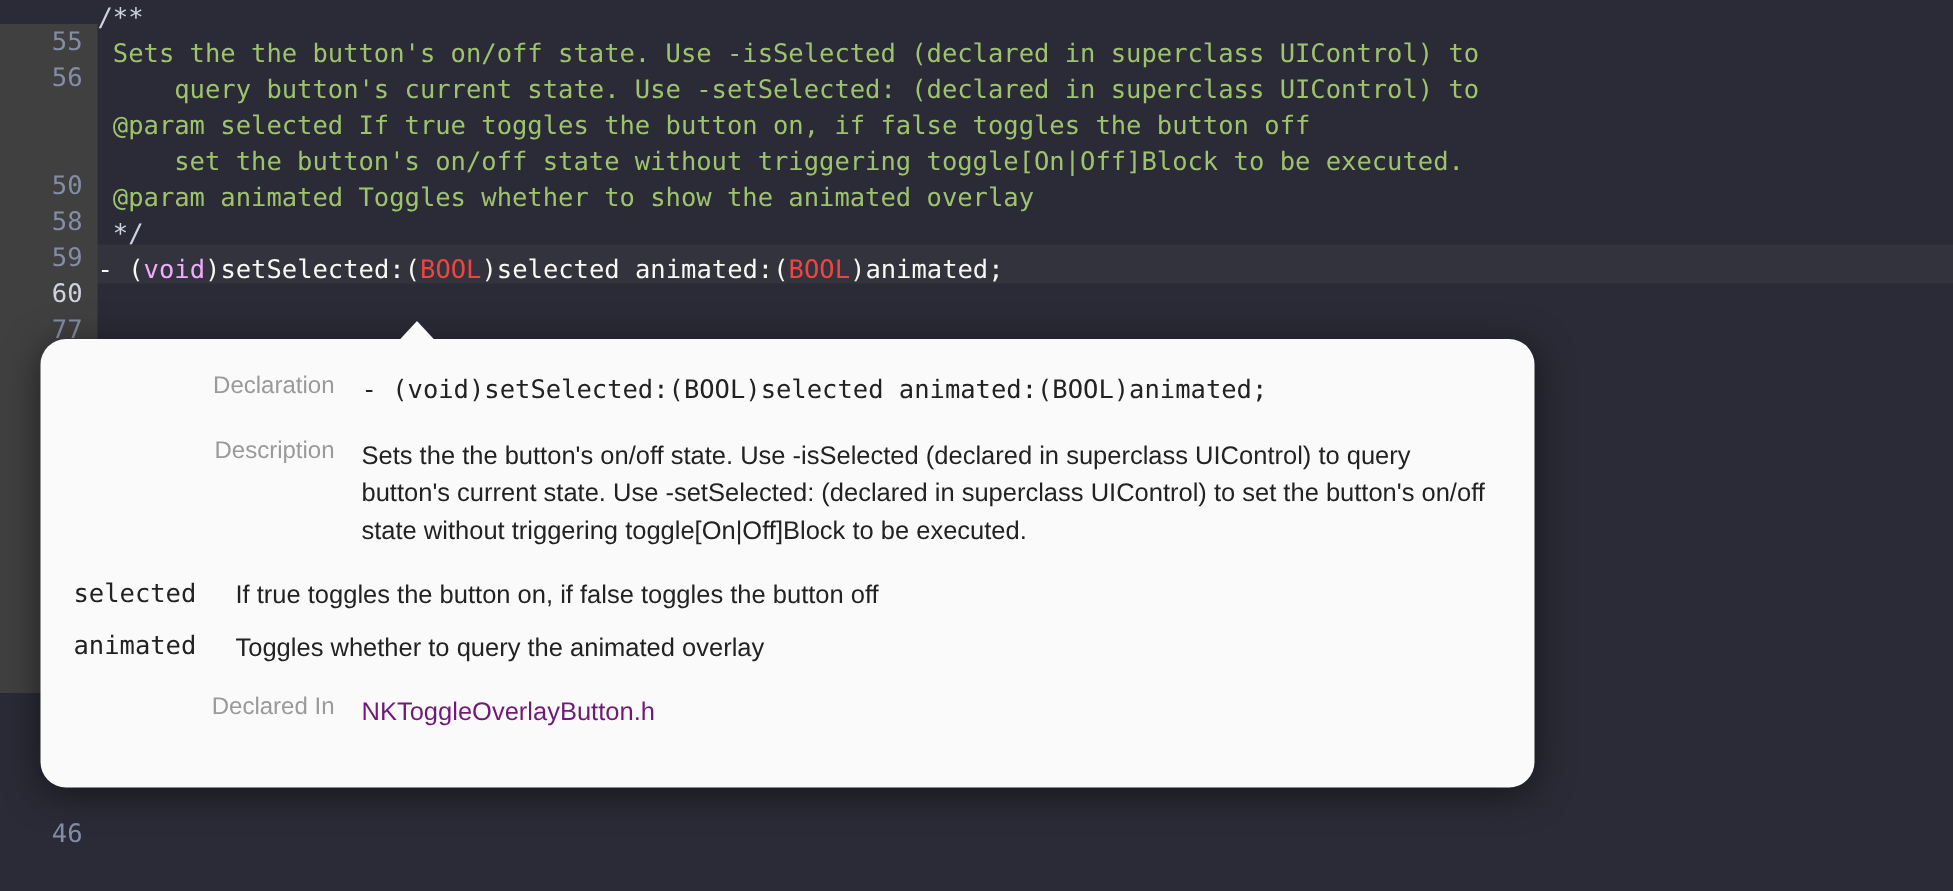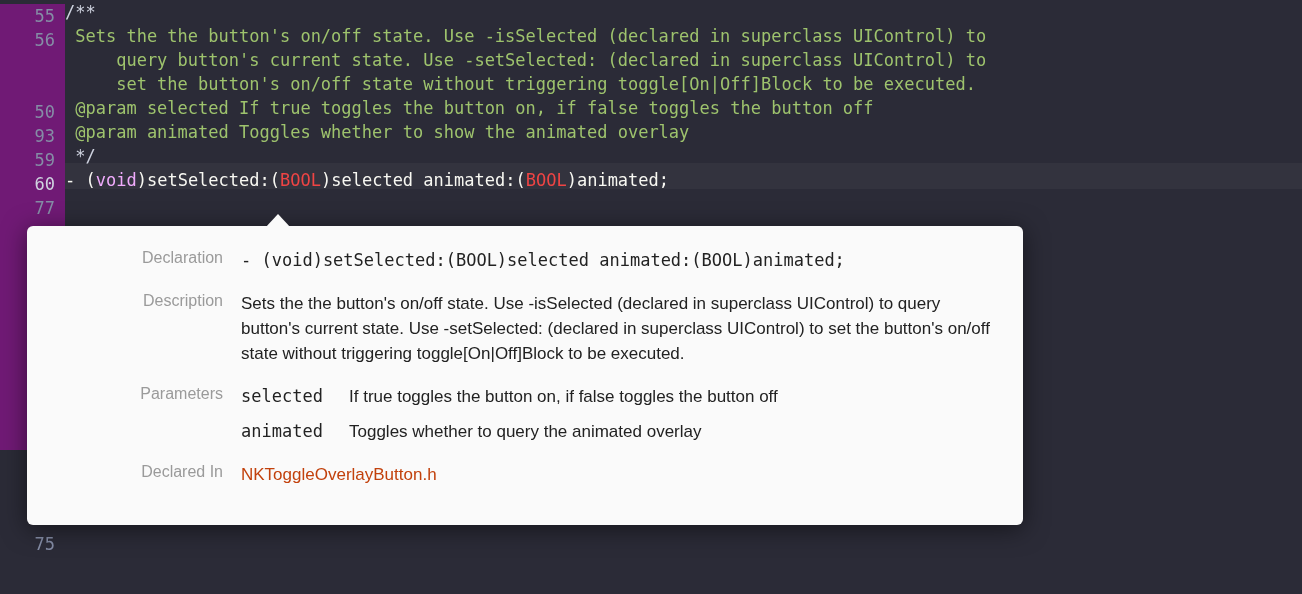--- a/index.html
+++ b/index.html
@@ -1,81 +1,80 @@
 <!DOCTYPE html>
 <html><head>
 <meta charset="utf-8">
 <style>
 html,body{margin:0;padding:0;width:1302px;height:594px;overflow:hidden;background:#2b2b37;font-family:Menlo,Consolas,"DejaVu Sans Mono",monospace}
 .editor{position:relative;width:1302px;height:594px}
-.gutter{position:absolute;left:0;top:4px;width:65px;height:446px;background:#701a75}
+.gutter{position:absolute;left:0;top:16px;width:65px;height:446px;background:#404040}
 .gutter-ln{height:24px;color:#858da6;text-align:right;padding-right:10px;font-size:17px;line-height:24px}
 .gutter-ln.cur{color:#cfd3e0}
 .code{position:absolute;left:65px;top:0;width:1237px}
 .line{height:24px;font-size:17px;line-height:24px;white-space:pre}
 .line .r{color:#cfd3e0}
 .line .g{color:#9ec36d}
 .line .w{color:#f8f8f2}
 .line .p{color:#f0abfc}
 .line .c{color:#ef4444}
 .hl{position:absolute;left:0;top:163px;width:1302px;height:26px;background:rgba(255,255,255,0.04)}
 .caret-tri{position:absolute;left:265px;top:214px;width:0;height:0;border-left:13px solid transparent;border-right:13px solid transparent;border-bottom:14px solid #fafafa;z-index:10}
-.popover{position:absolute;left:27px;top:226px;width:996px;background:#fafafa;border-radius:6px;box-shadow:0 4px 24px rgba(0,0,0,0.5);padding:22px 26px 22px 22px;box-sizing:border-box;font-family:"Helvetica Neue","Lucida Grande",Helvetica,Arial,sans-serif;font-size:17px;color:#222;z-index:9}
+.popover{position:absolute;left:27px;top:226px;width:996px;background:#fafafa;border-radius:17px;box-shadow:0 4px 24px rgba(0,0,0,0.5);padding:22px 26px 22px 22px;box-sizing:border-box;font-family:"Helvetica Neue","Lucida Grande",Helvetica,Arial,sans-serif;font-size:17px;color:#222;z-index:9}
 .prow{display:flex;margin-bottom:18px;align-items:flex-start}
 .prow:last-child{margin-bottom:16px}
 .plbl{flex:0 0 174px;text-align:right;color:#9a9a9a;font-size:16px;padding-right:18px;padding-top:1px}
 .pval{flex:1;line-height:25px}
 .pmono{font-family:Menlo,Consolas,"DejaVu Sans Mono",monospace}
 .pparam{display:flex;margin-bottom:10px}
 .pparam:last-child{margin-bottom:0}
 .ppname{flex:0 0 108px;font-family:Menlo,Consolas,"DejaVu Sans Mono",monospace}
-.link{color:#c2410c}
+.link{color:#701a75}
 </style>
 </head>
 <body>
 
 <div class="editor">
   <div class="hl"></div>
 
   <div class="gutter">
     <div class="gutter-ln">55</div>
     <div class="gutter-ln">56</div>
     <div class="gutter-ln" style="height:48px"></div>
     <div class="gutter-ln">50</div>
-    <div class="gutter-ln">93</div>
+    <div class="gutter-ln">58</div>
     <div class="gutter-ln">59</div>
     <div class="gutter-ln cur">60</div>
     <div class="gutter-ln">77</div>
-    <div class="gutter-ln" style="margin-top:312px">75</div>
+    <div class="gutter-ln" style="margin-top:312px">46</div>
   </div>
 
   <div class="code">
     <div class="line"><span class="r">/**</span></div>
     <div class="line"><span class="g"> Sets the the button's on/off state. Use -isSelected (declared in superclass UIControl) to </span></div>
     <div class="line"><span class="g">     query button's current state. Use -setSelected: (declared in superclass UIControl) to </span></div>
+    <div class="line"><span class="g"> @param selected If true toggles the button on, if false toggles the button off</span></div>
     <div class="line"><span class="g">     set the button's on/off state without triggering toggle[On|Off]Block to be executed.</span></div>
-    <div class="line"><span class="g"> @param selected If true toggles the button on, if false toggles the button off</span></div>
     <div class="line"><span class="g"> @param animated Toggles whether to show the animated overlay</span></div>
     <div class="line"><span class="r"> */</span></div>
     <div class="line"><span class="w">- </span><span class="w">(</span><span class="p">void</span><span class="w">)</span><span class="w">setSelected:</span><span class="w">(</span><span class="c">BOOL</span><span class="w">)</span><span class="w">selected </span><span class="w">animated:</span><span class="w">(</span><span class="c">BOOL</span><span class="w">)</span><span class="w">animated;</span></div>
   </div>
 
   <div class="caret-tri"></div>
 
   <div class="popover">
     <div class="prow">
       <div class="plbl">Declaration</div>
       <div class="pval pmono">- (void)setSelected:(BOOL)selected animated:(BOOL)animated;</div>
     </div>
     <div class="prow">
       <div class="plbl">Description</div>
       <div class="pval">Sets the the button's on/off state. Use -isSelected (declared in superclass UIControl) to query button's current state. Use -setSelected: (declared in superclass UIControl) to set the button's on/off state without triggering toggle[On|Off]Block to be executed.</div>
     </div>
     <div class="prow">
-      <div class="plbl">Parameters</div>
       <div class="pval">
         <div class="pparam">
           <div class="ppname">selected</div>
           <div>If true toggles the button on, if false toggles the button off</div>
         </div>
         <div class="pparam">
           <div class="ppname">animated</div>
           <div>Toggles whether to query the animated overlay</div>
         </div>
       </div>

